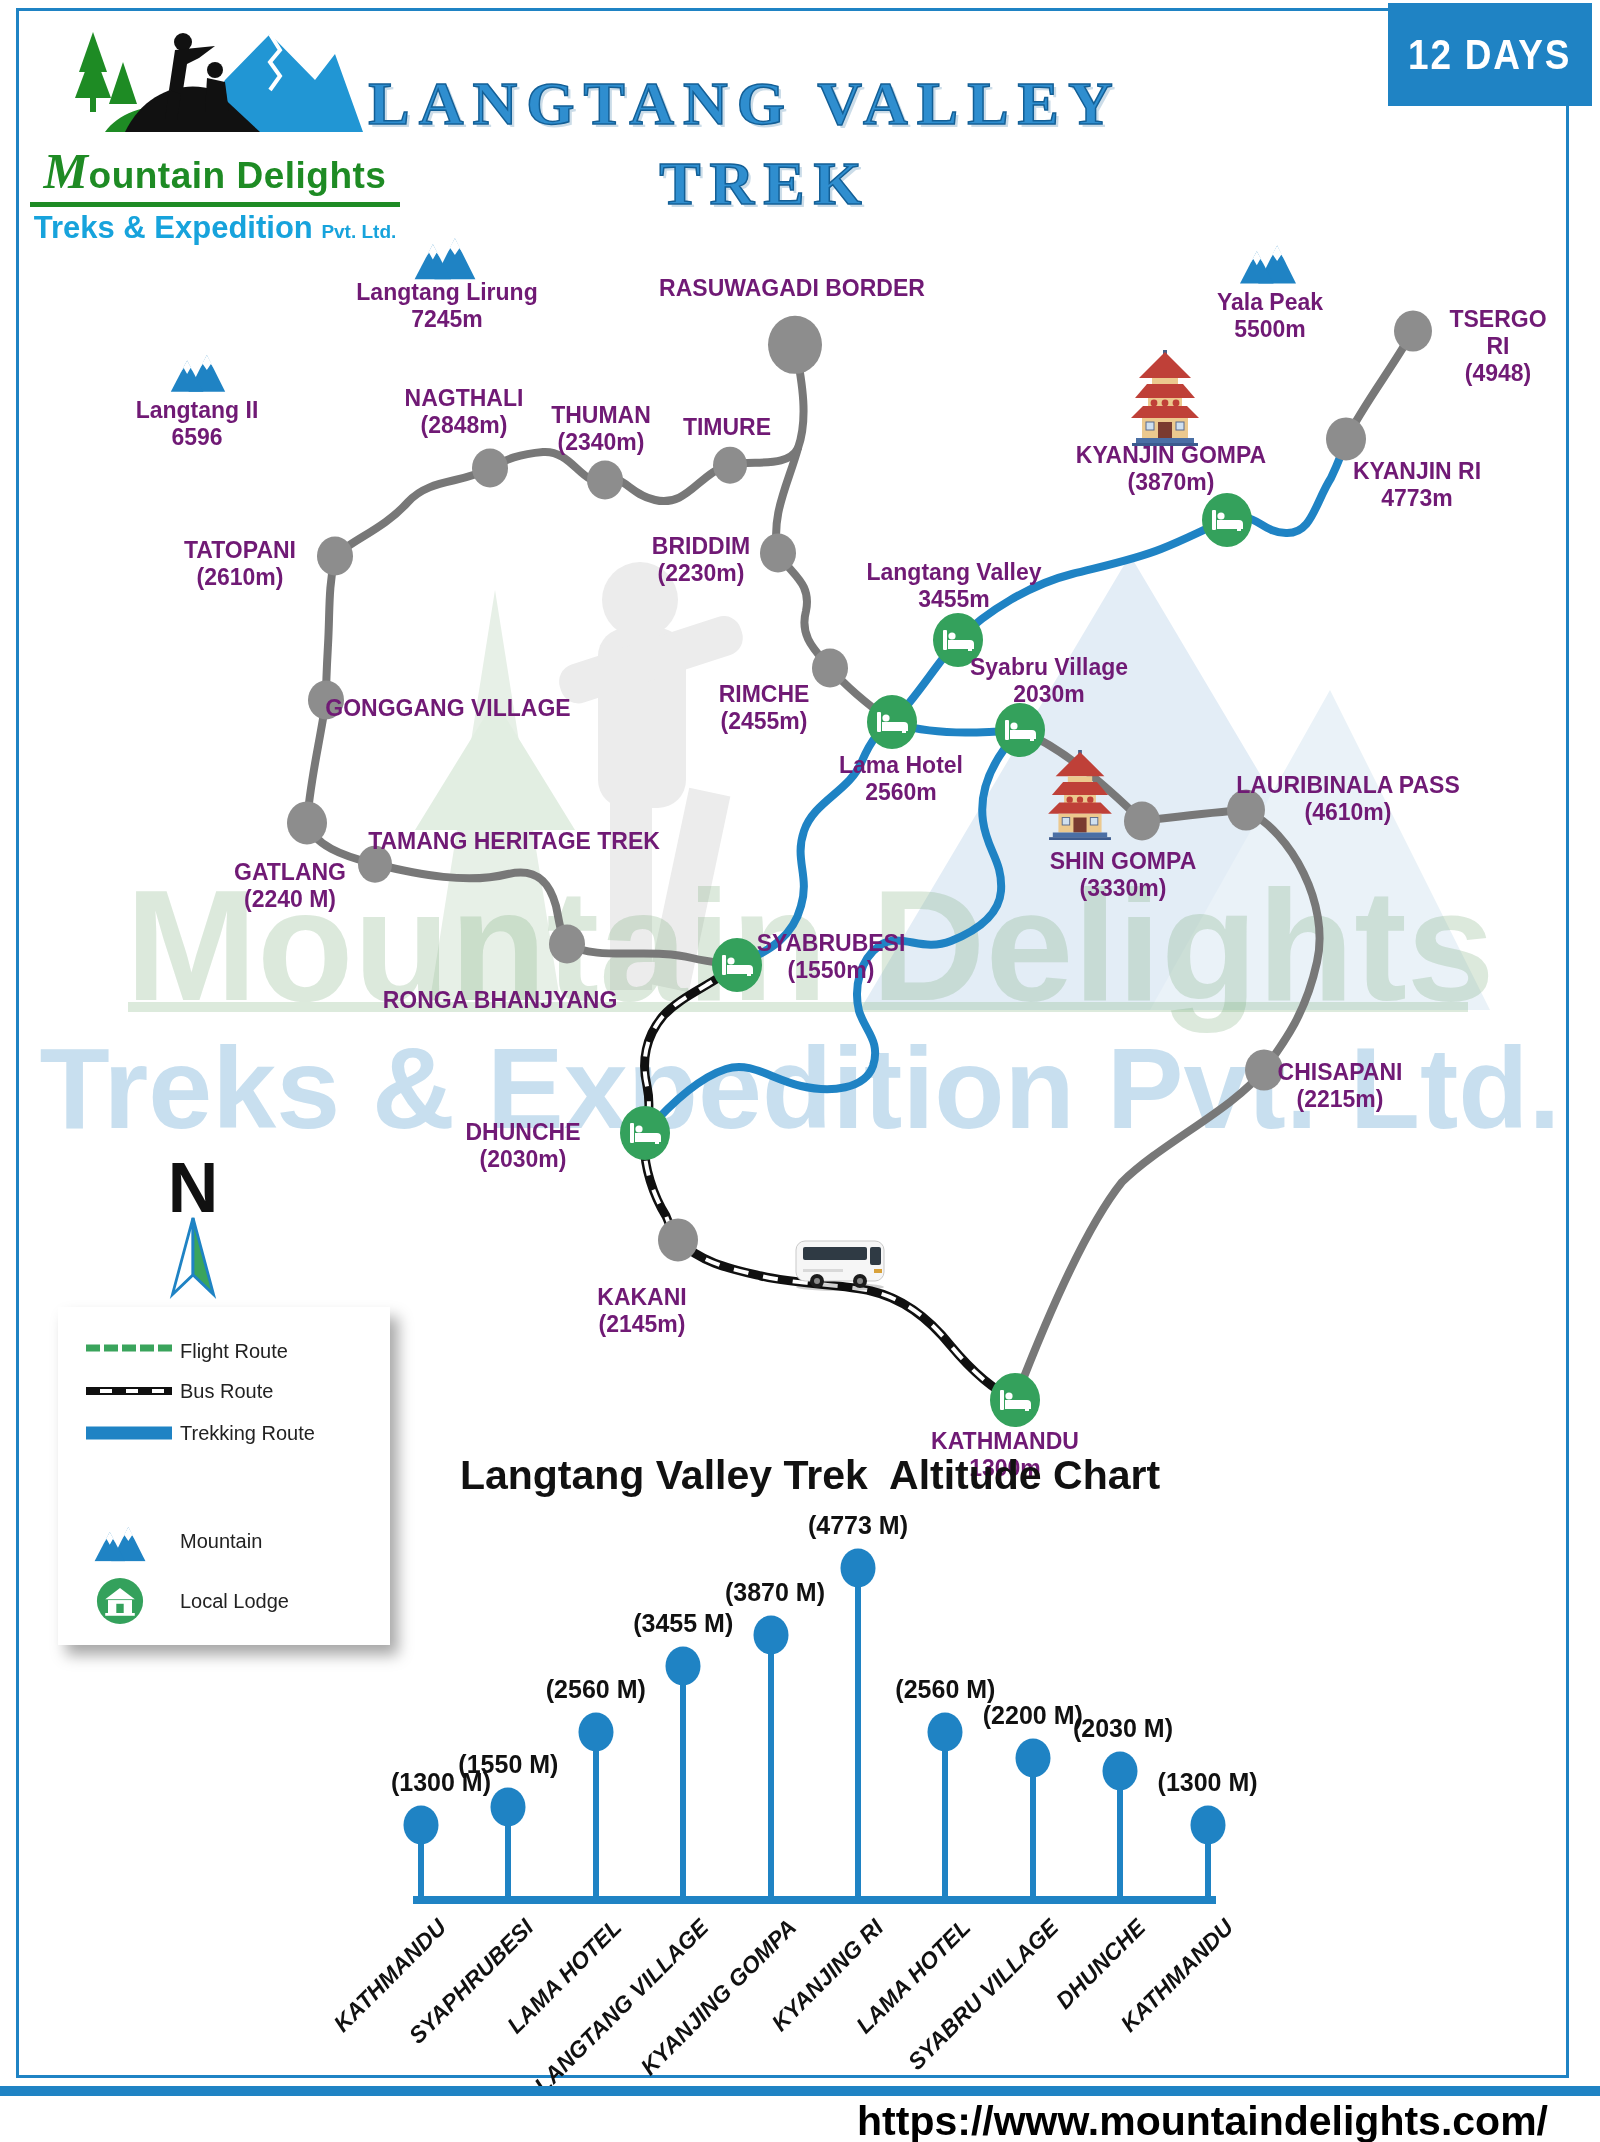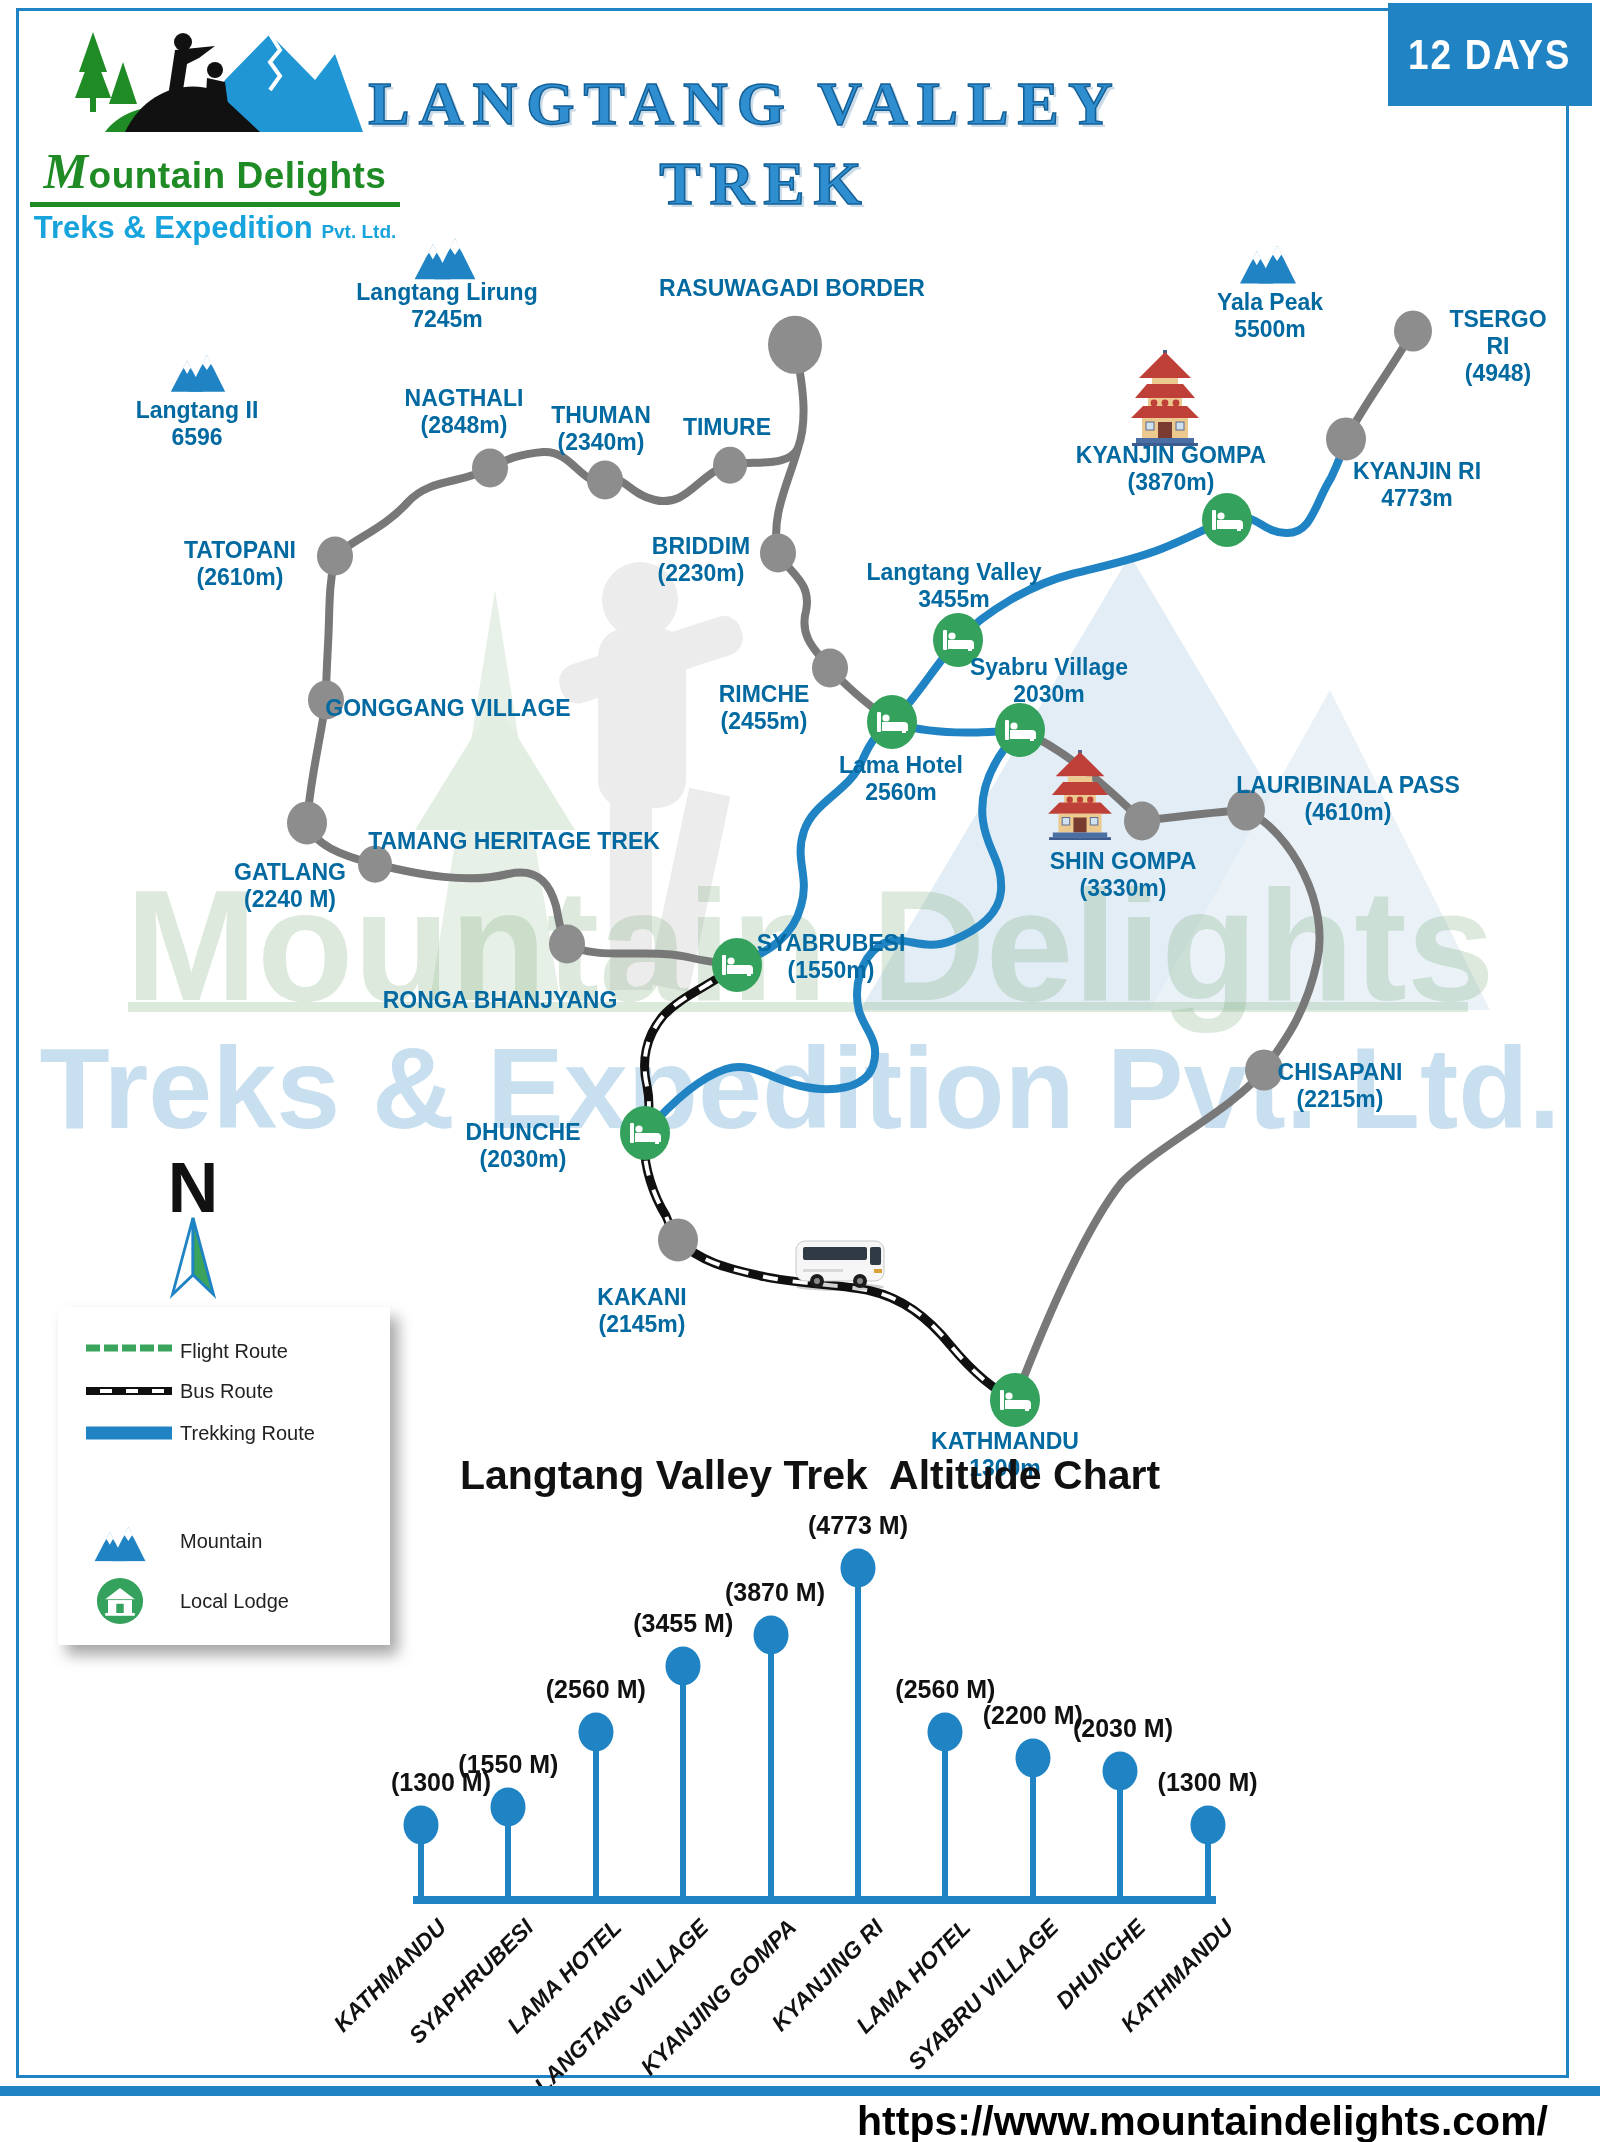--- a/index.html
+++ b/index.html
@@ -26,21 +26,21 @@
   .title1{top:68px;font-size:62px;}
   .title2{left:765px;top:148px;font-size:62px;}
   
   .wm-text1{left:810px;top:855px;transform:translate(-50%,0);font-size:158px;font-weight:bold;
             color:rgba(117,168,117,.25);white-space:nowrap;}
   .wm-underline{left:128px;top:1002px;width:1340px;height:10px;background:rgba(130,180,130,.28);}
   .wm-text2{left:800px;top:1022px;transform:translate(-50%,0);font-size:115px;font-weight:bold;
             color:rgba(125,178,218,.42);white-space:nowrap;}
   
   .map-label{position:absolute;transform:translate(-50%,-50%);text-align:center;white-space:pre-line;
-             font-weight:bold;font-size:23px;line-height:27px;color:#0369a1;}
+             font-weight:bold;font-size:23px;line-height:27px;color:#701a75;}
   .node{position:absolute;transform:translate(-50%,-50%);background:#8d8d8d;border-radius:50%;}
   .icon{position:absolute;transform:translate(-50%,-50%);}
   
   .north-n{left:193px;top:1148px;transform:translate(-50%,0);font-size:70px;font-weight:bold;color:#111;}
   .north-arrow{left:193px;top:1215px;transform:translate(-50%,0);}
   
   .legend{left:58px;top:1307px;width:332px;height:338px;background:#fff;
           box-shadow:8px 10px 14px rgba(0,0,0,.35);}
   .lg-row{position:absolute;left:0;width:100%;height:44px;}
   .lg-icon{position:absolute;left:28px;top:50%;transform:translate(0,-50%);}

